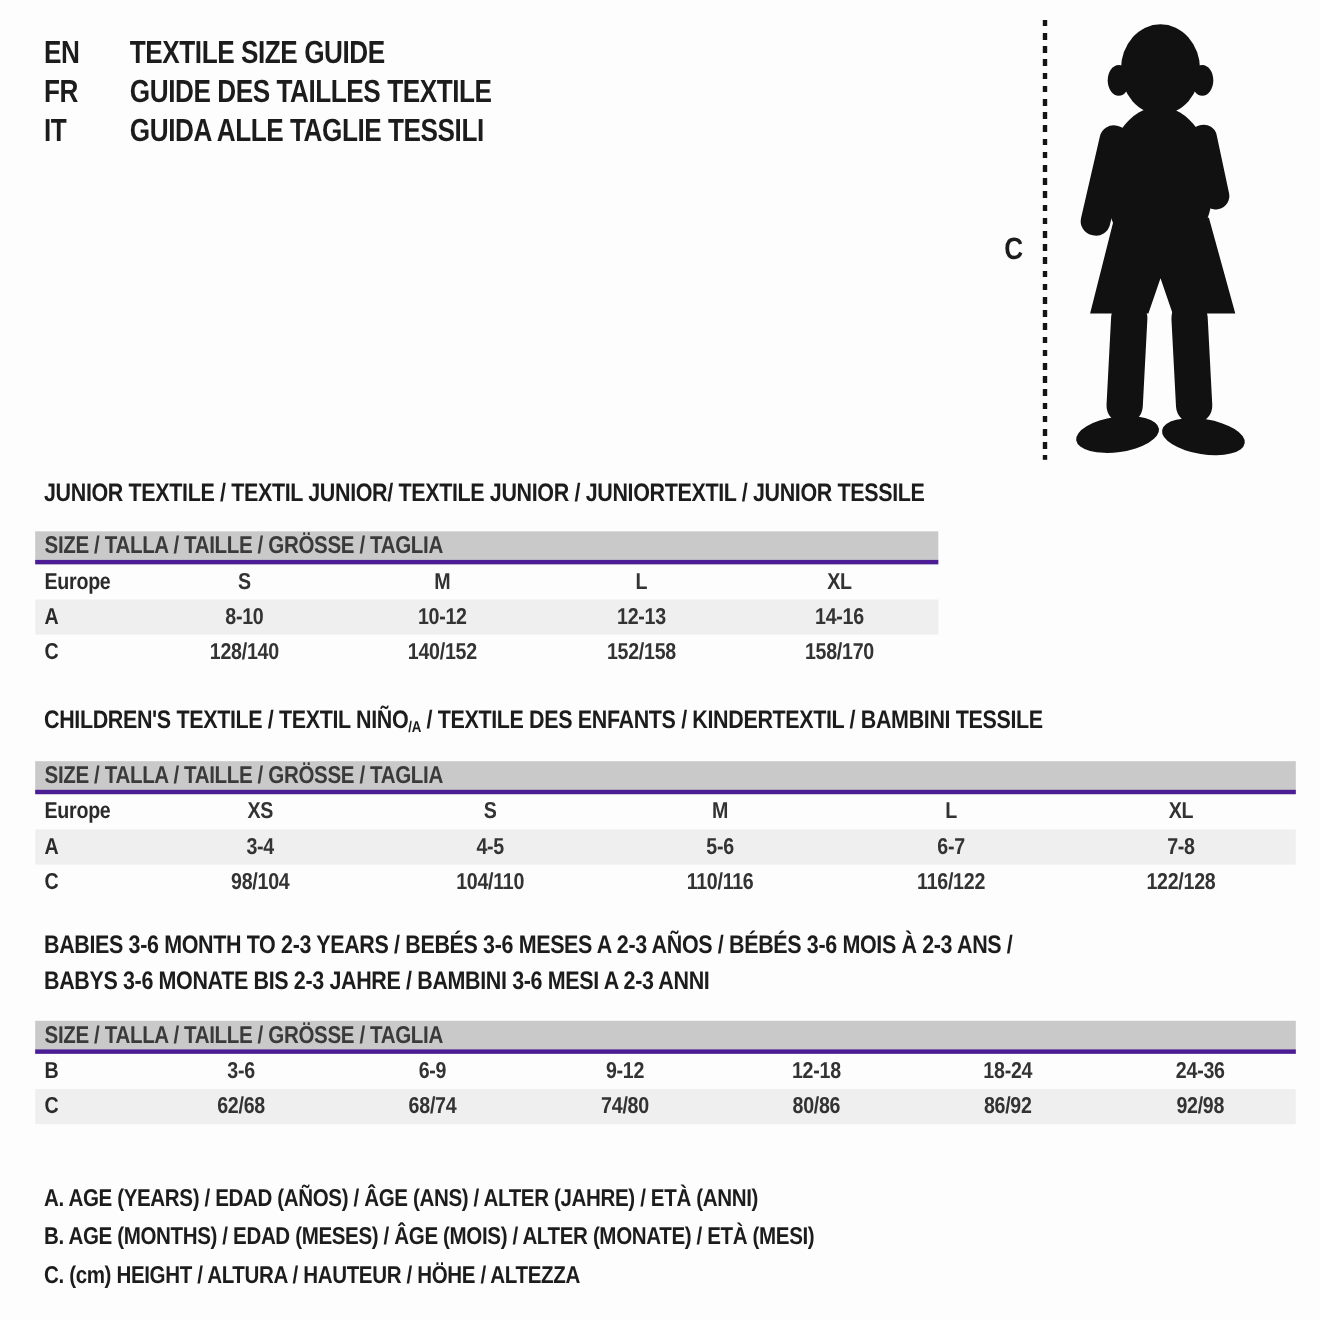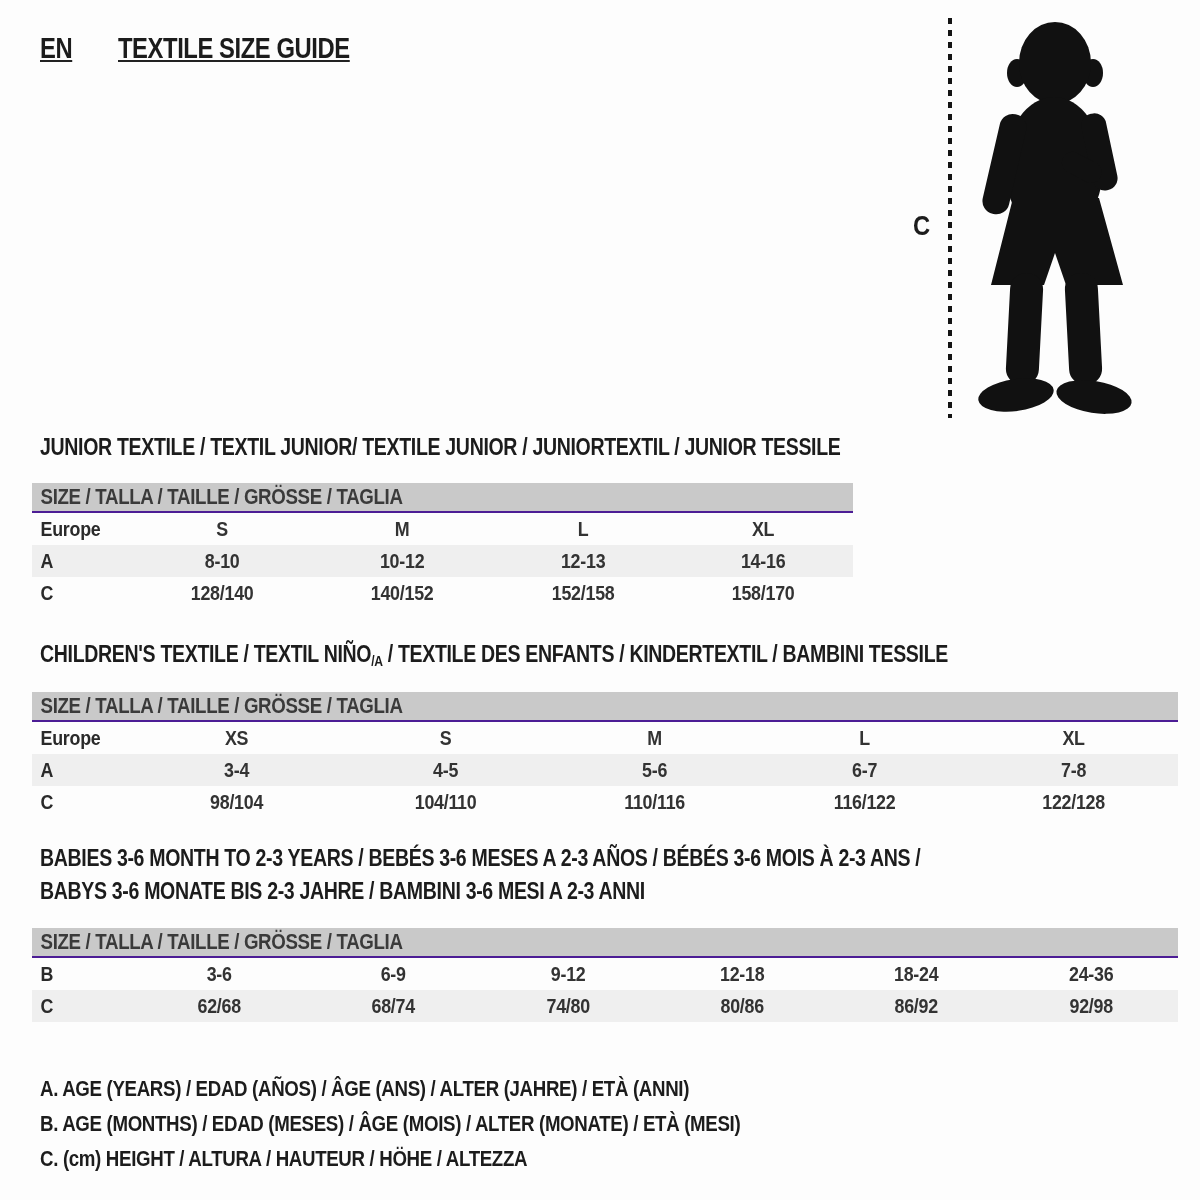--- a/index.html
+++ b/index.html
@@ -7,21 +7,21 @@
   body {
     position:relative;
     background:#fdfdfd;
     font-family:"Liberation Sans", sans-serif;
     color:#222;
     overflow:hidden;
   }
 
   
   .langs { position:absolute; left:40px; top:33px; }
-  .lang-row { display:flex; height:35.6px; align-items:flex-start;text-decoration:underline; }
+  .lang-row { display:flex; height:35.6px; align-items:flex-start; }
   .lang-code, .lang-label {
     font-weight:700; font-size:29px; line-height:30px;
     letter-spacing:-0.5px; color:#1c1c1c;
     transform:scaleX(0.82); transform-origin:left top;
     white-space:nowrap;
   }
   .lang-code { width:78px; flex:0 0 78px; }
 
   
   .measure-line {
@@ -44,21 +44,21 @@
     transform:scaleX(0.85); transform-origin:left top;
     white-space:nowrap;
   }
   .sub-a { font-size:0.62em; vertical-align:-0.25em; }
 
   
   .stable { position:absolute; left:32px; }
   .w-junior { width:821px; }
   .w-full { width:1146px; }
   .size-bar {
-    height:30px; background:#c9c9c9; border-bottom:2px solid #4c1d95;
+    height:30px; background:#c9c9c9; border-bottom:4px solid #4c1d95;
     display:flex; align-items:center;
   }
   .size-bar span {
     padding-left:10px; font-weight:700; font-size:22px; color:#3a3a3a;
     letter-spacing:-0.4px; transform:scaleX(0.85); transform-origin:left center;
     white-space:nowrap;
   }
   .trow { display:grid; height:32px; align-items:center; }
   .jcols { grid-template-columns:100px repeat(4,1fr); }
   .ccols { grid-template-columns:100px repeat(5,1fr); }
@@ -85,20 +85,28 @@
   }
 </style>
 </head>
 <body>
 
 <div class="langs">
   <div class="lang-row">
     <span class="lang-code">EN</span>
     <span class="lang-label">TEXTILE SIZE GUIDE</span>
   </div>
+  <div class="lang-row">
+    <span class="lang-code">FR</span>
+    <span class="lang-label">GUIDE DES TAILLES TEXTILE</span>
+  </div>
+  <div class="lang-row">
+    <span class="lang-code">IT</span>
+    <span class="lang-label">GUIDA ALLE TAGLIE TESSILI</span>
+  </div>
 </div>
 
 <div class="measure-line"></div>
 <div class="measure-c">C</div>
 <div class="baby">
   <svg viewBox="0 0 182 406" xmlns="http://www.w3.org/2000/svg" fill="#111111">
 
     <ellipse cx="54" cy="58" rx="10" ry="14"></ellipse>
     <ellipse cx="130" cy="58" rx="10" ry="14"></ellipse>
 

